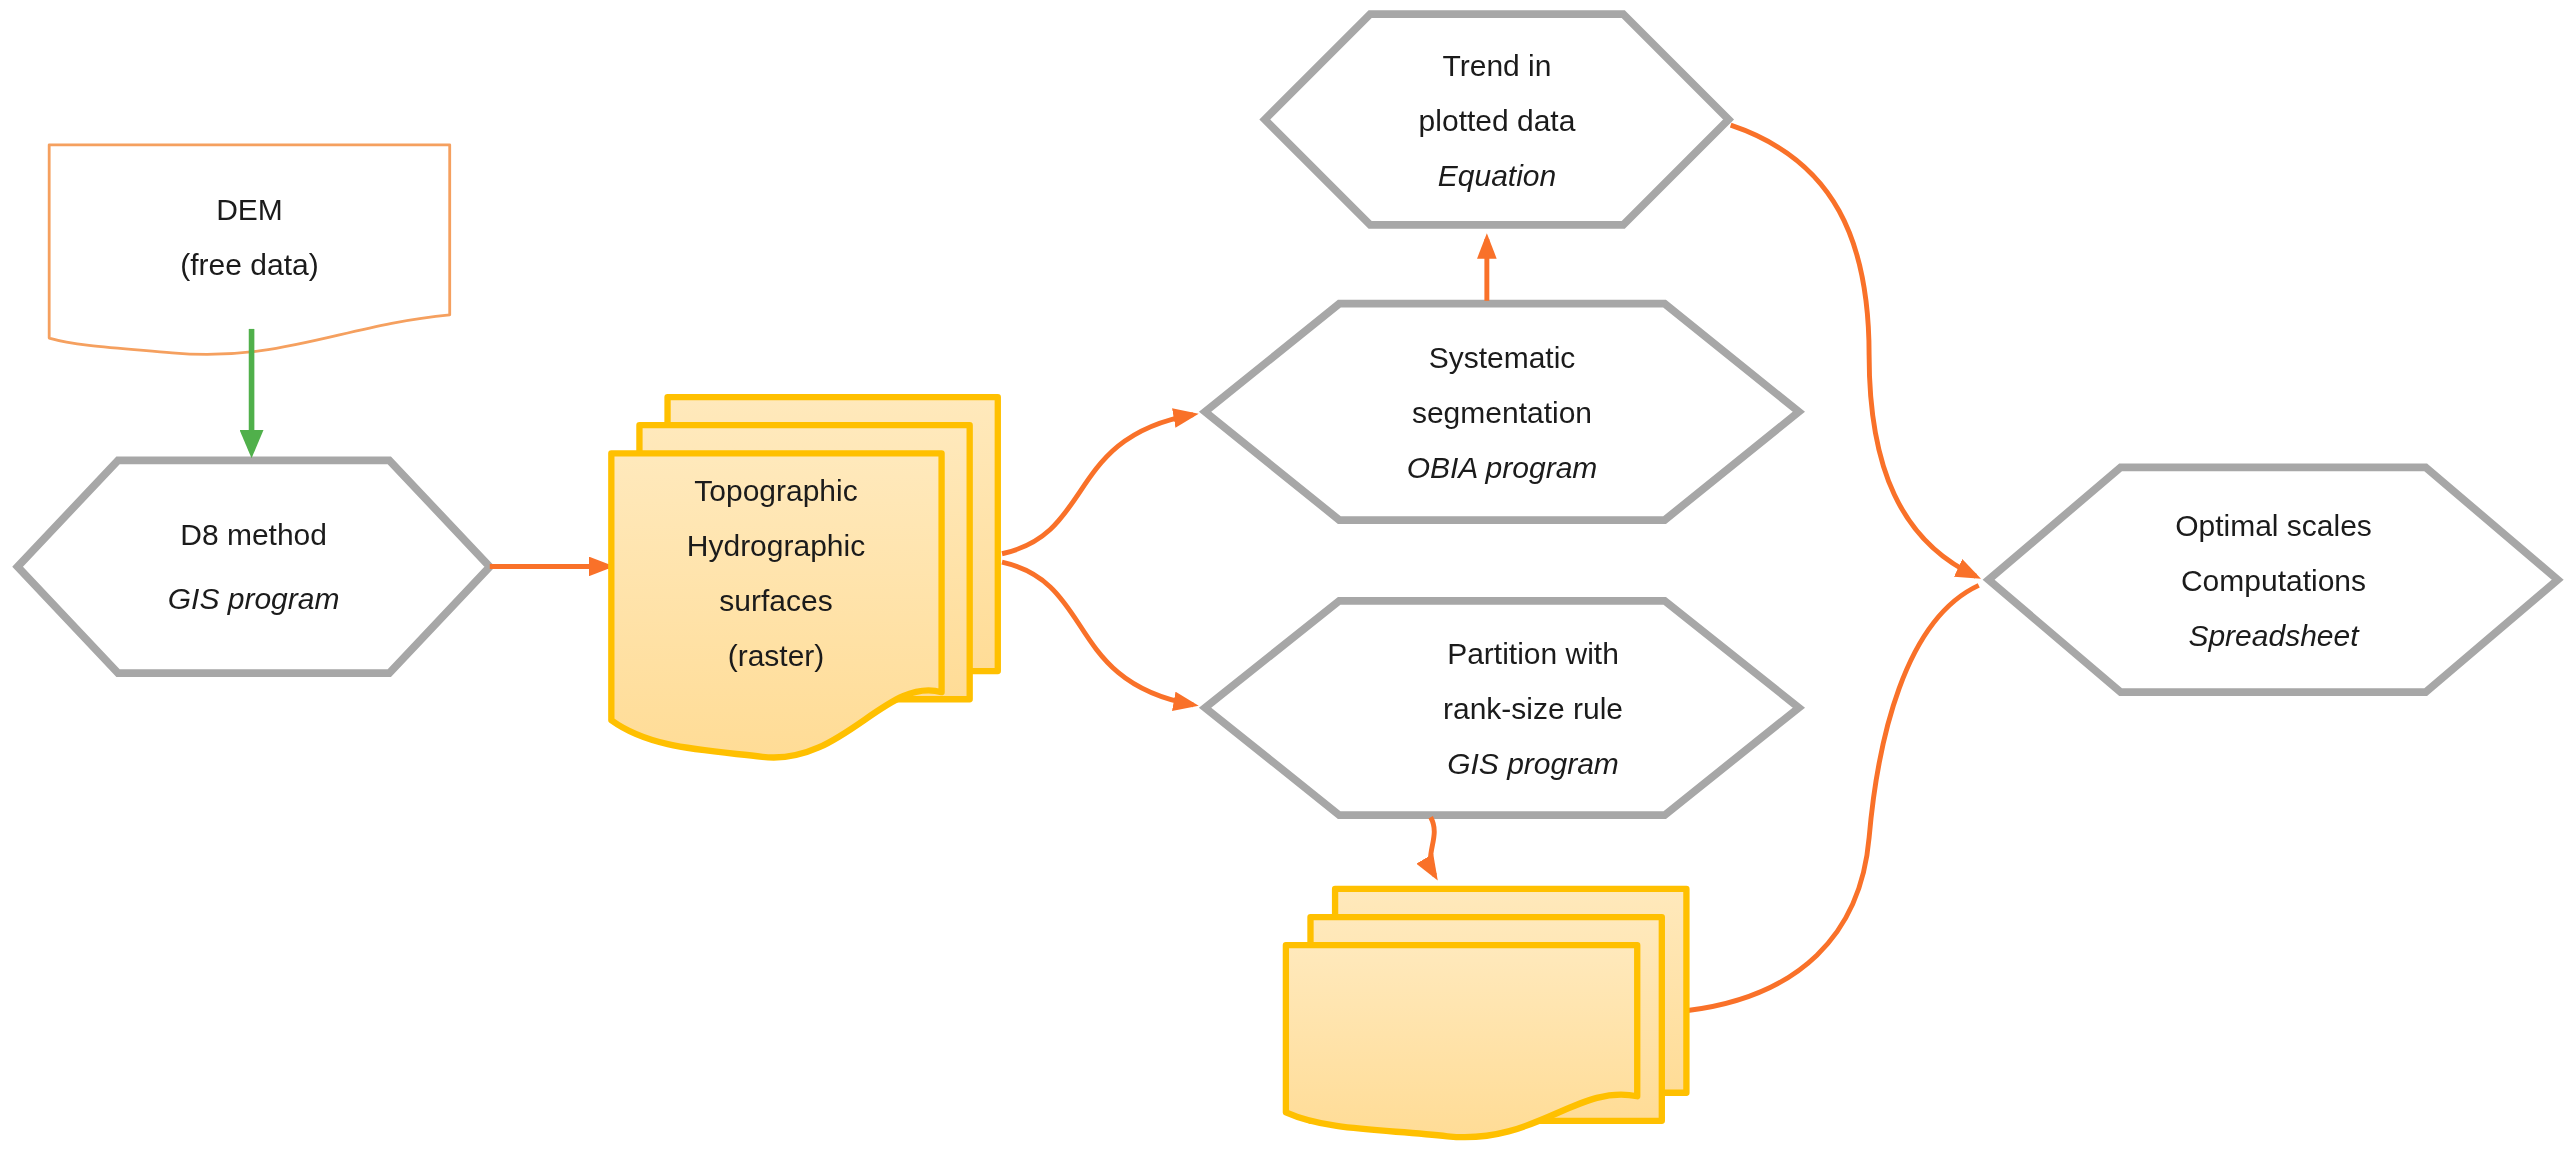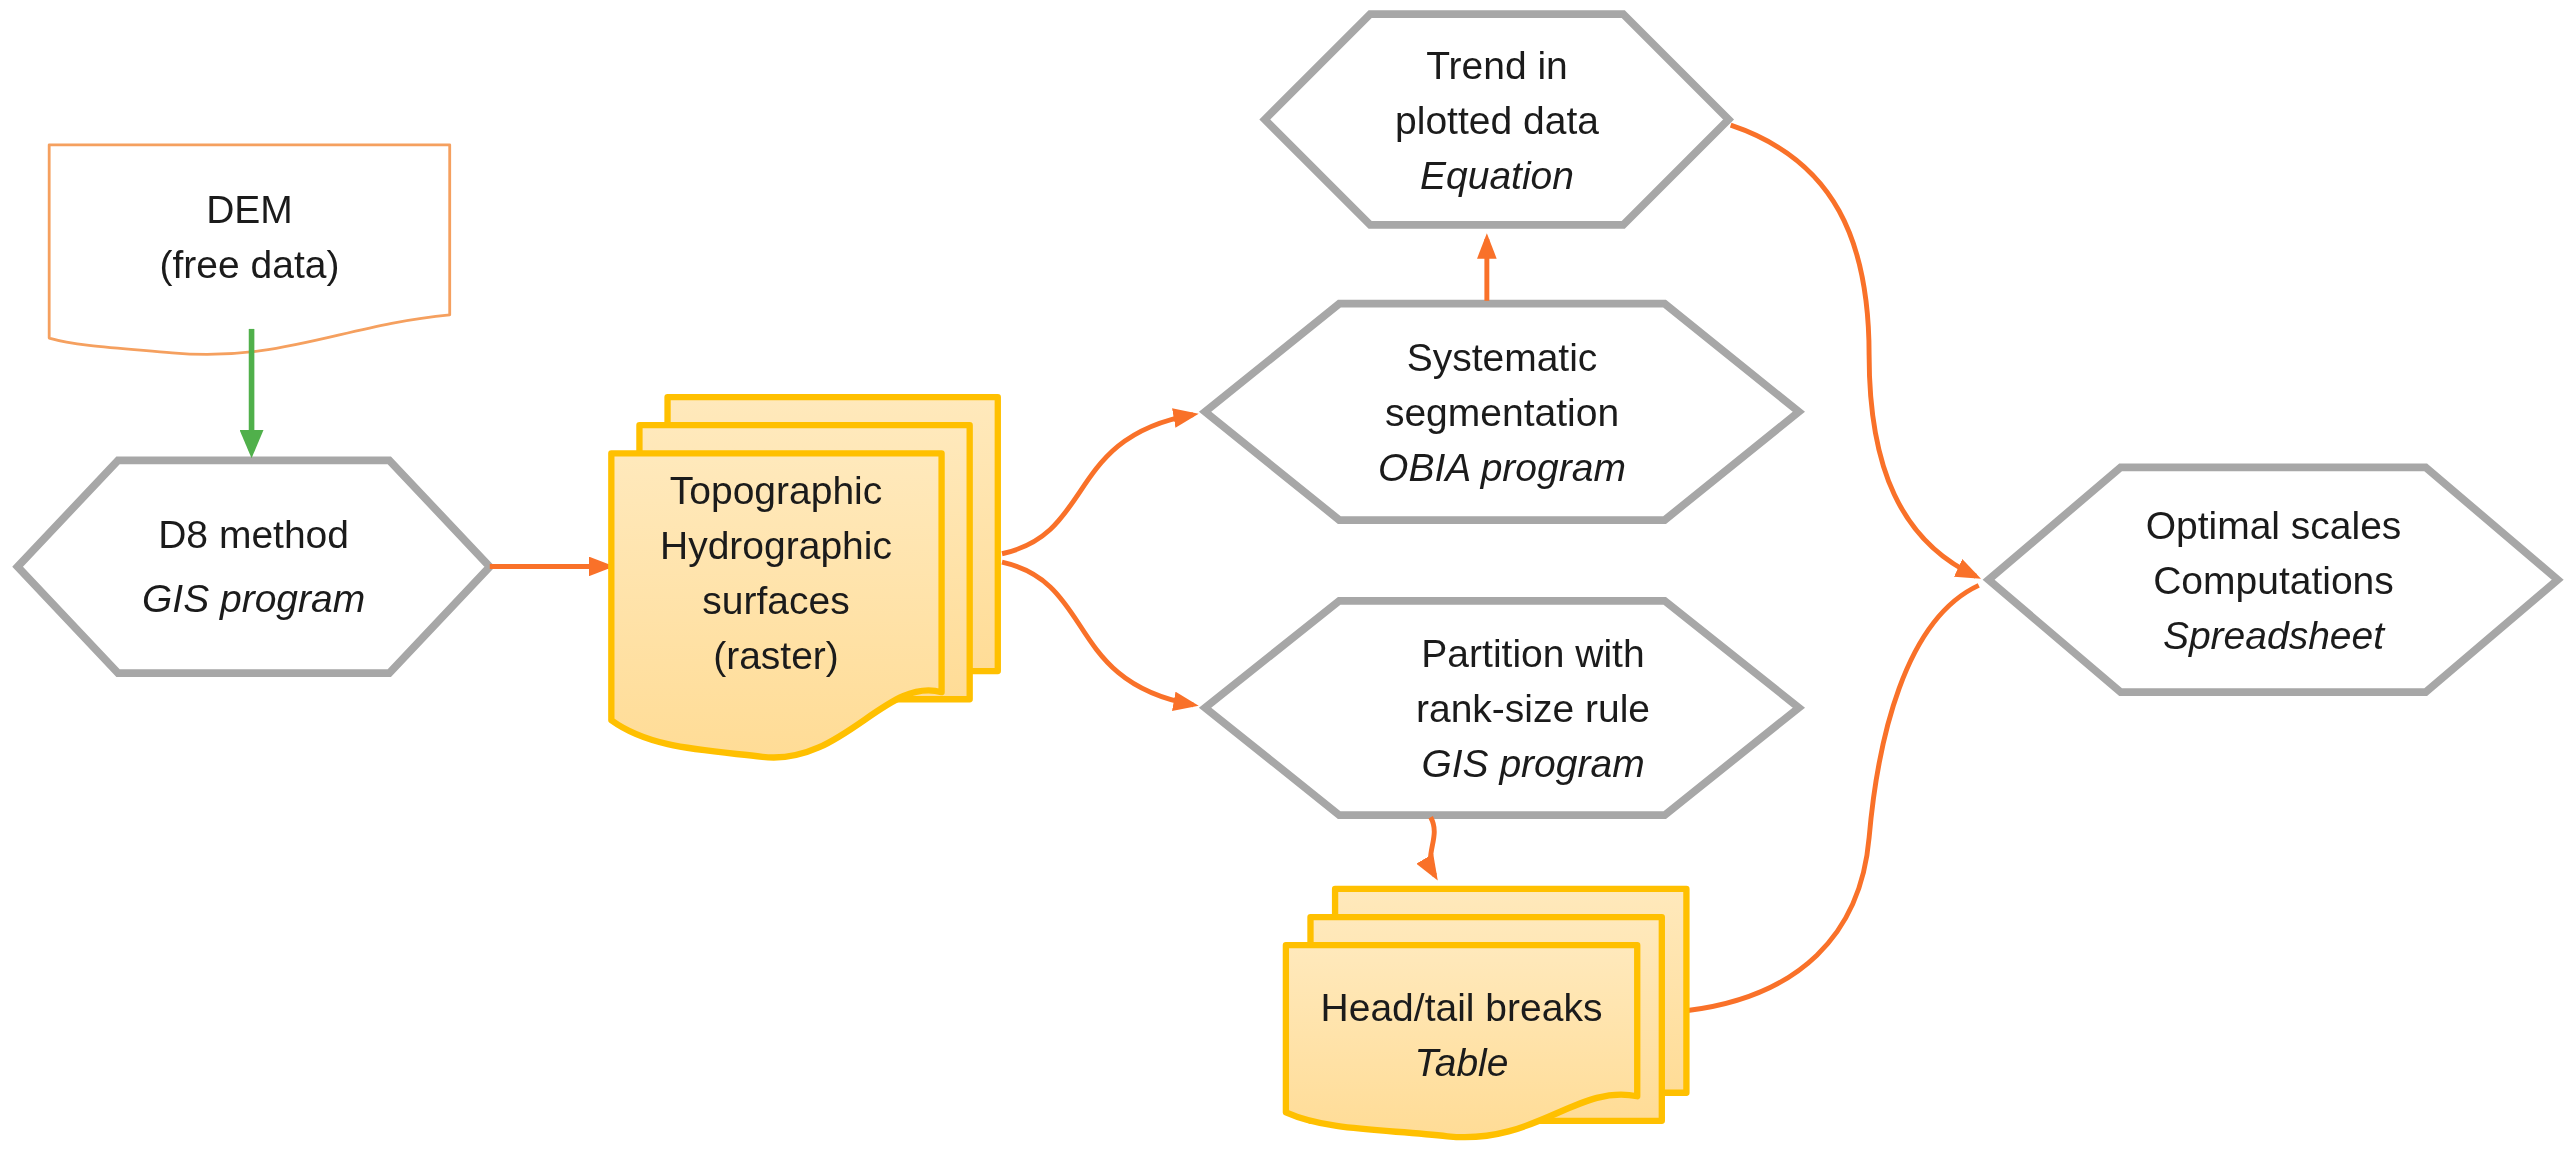--- a/index.html
+++ b/index.html
@@ -29,21 +29,21 @@
   .arrow{fill:none;stroke:var(--arrow-orange);stroke-width:7;}
   .arrow-green{fill:none;stroke:var(--arrow-green);stroke-width:8;}
   .mh-o{fill:var(--arrow-orange);}
   .mh-g{fill:var(--arrow-green);}
   .label{
     position:absolute;
     display:flex;flex-direction:column;
     justify-content:center;align-items:center;
     text-align:center;
     color:var(--text);
-    font-size:39px;line-height:55px;
+    font-size:30px;line-height:55px;
   }
   .label span{white-space:nowrap;}
   .em{font-style:italic;}
 </style>
 </head>
 <body>
 
 <div id="canvas">
 
   <svg id="diagram-svg" viewBox="0 0 3666 1672">
@@ -118,24 +118,20 @@
     <span>segmentation</span>
     <span class="em">OBIA program</span>
   </div>
 
   <div class="label" style="left:1236px;top:602px;width:594px;height:213px;">
     <span>Partition with</span>
     <span>rank-size rule</span>
     <span class="em">GIS program</span>
   </div>
 
-  <div class="label" style="left:1286px;top:950px;width:351px;height:169px;">
-    <span>Head/tail breaks</span>
-    <span class="em">Table</span>
-  </div>
 
   <div class="label" style="left:1989px;top:469px;width:569px;height:223px;align-items:center;">
     <span>Optimal scales</span>
     <span>Computations</span>
     <span class="em">Spreadsheet</span>
   </div>
 
 </div>
 
 

